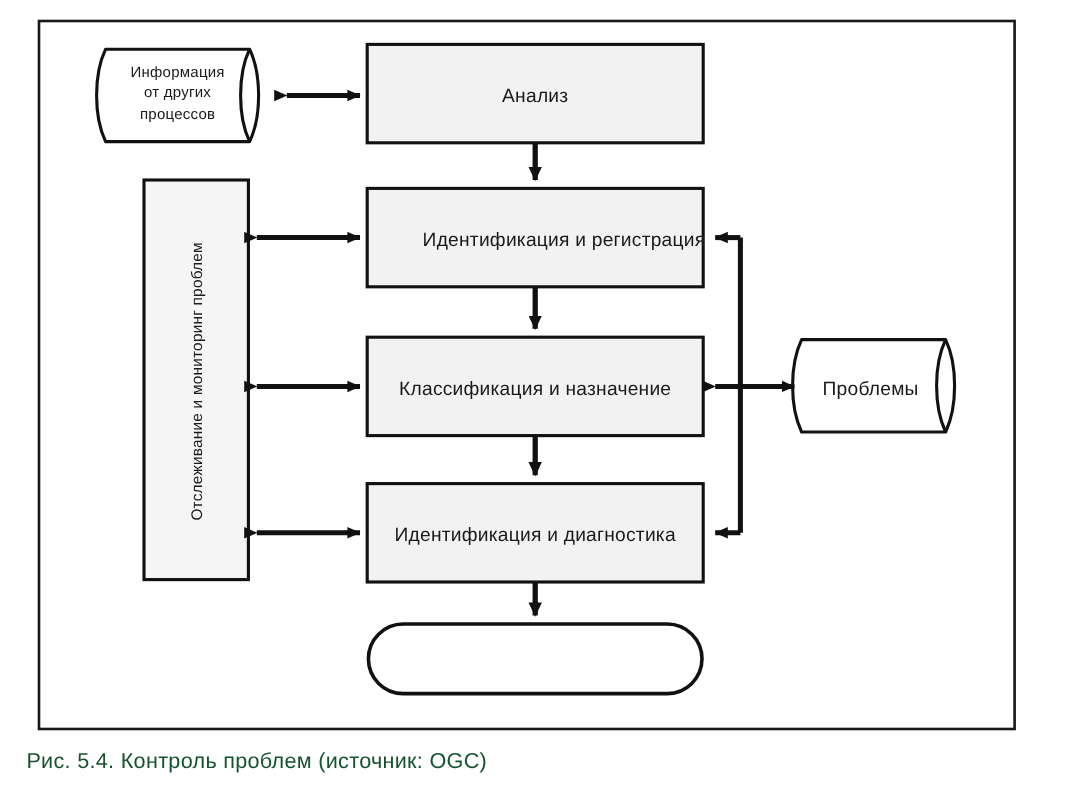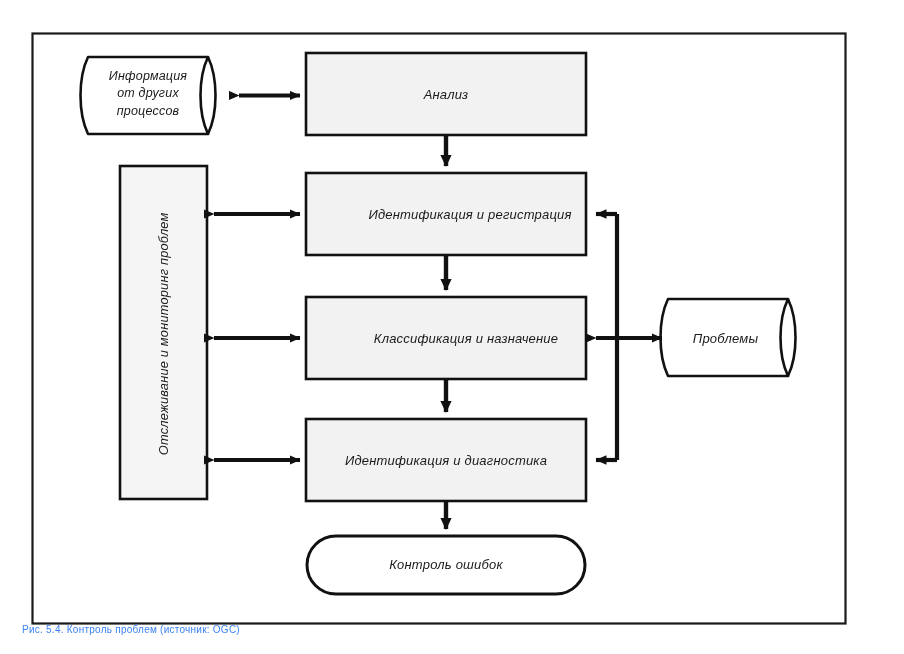--- a/index.html
+++ b/index.html
@@ -17,34 +17,33 @@
   }
   #page {
     position: relative;
     width: 904px;
     height: 654px;
     background: #ffffff;
   }
   #figure-area {
     position: absolute;
     left: 0;
-    top: 16px;
+    top: 0;
     width: 904px;
     height: 614px;
-    font-style: italic;
   }
   #figure-svg {
     position: absolute;
     left: 0;
     top: 0;
   }
   .node-label {
     position: absolute;
     font-family: "Liberation Sans", sans-serif;
-    font-size: 13px;
+    font-size: 16px;
     color: #1a1a1a;
     letter-spacing: 0.2px;
     text-align: center;
     line-height: 1.38;
     pointer-events: none;
     white-space: pre-line;
   }
   .node-label.small {
     font-size: 12.5px;
   }
@@ -54,22 +53,22 @@
     transform: rotate(-90deg);
     width: 320px;
     text-align: center;
     font-size: 12.8px;
   }
   #caption {
     position: absolute;
     left: 22px;
     top: 624px;
     font-family: "Liberation Sans", sans-serif;
-    font-size: 10px;
-    color: #3b82f6;
+    font-size: 18px;
+    color: #14532d;
     letter-spacing: 0.25px;
     white-space: nowrap;
   }
 </style>
 </head>
 <body>
 
 <div id="page">
 
   <div id="figure-area">
@@ -165,25 +164,24 @@
     </svg>
 
     <div class="node-label small" style="left:88px; top:52px; width:120px;">Информация
 от других
 процессов</div>
 
     <div class="node-label" style="left:306px; top:70px; width:280px;">Анализ</div>
 
     <div class="node-label" style="left:306px; top:190px; width:280px;margin-left:24px;">Идентификация и регистрация</div>
 
-    <div class="node-label" style="left:306px; top:314px; width:280px;padding-left:20px;">Классификация и назначение</div>
+    <div class="node-label" style="left:306px; top:314px; width:280px;">Классификация и назначение</div>
 
     <div class="node-label" style="left:306px; top:436px; width:280px;">Идентификация и диагностика</div>
 
-    <div class="node-label" style="left:307px; top:540px; width:278px;">Контроль ошибок</div>
 
     <div id="label-tracking" class="node-label" style="left:3.5px; top:309px;">Отслеживание и мониторинг проблем</div>
 
     <div class="node-label" style="left:663px; top:314px; width:125px;text-align:center;">Проблемы</div>
 
   </div>
 
   <div id="caption">Рис. 5.4. Контроль проблем (источник: OGC)</div>
 
 </div>

